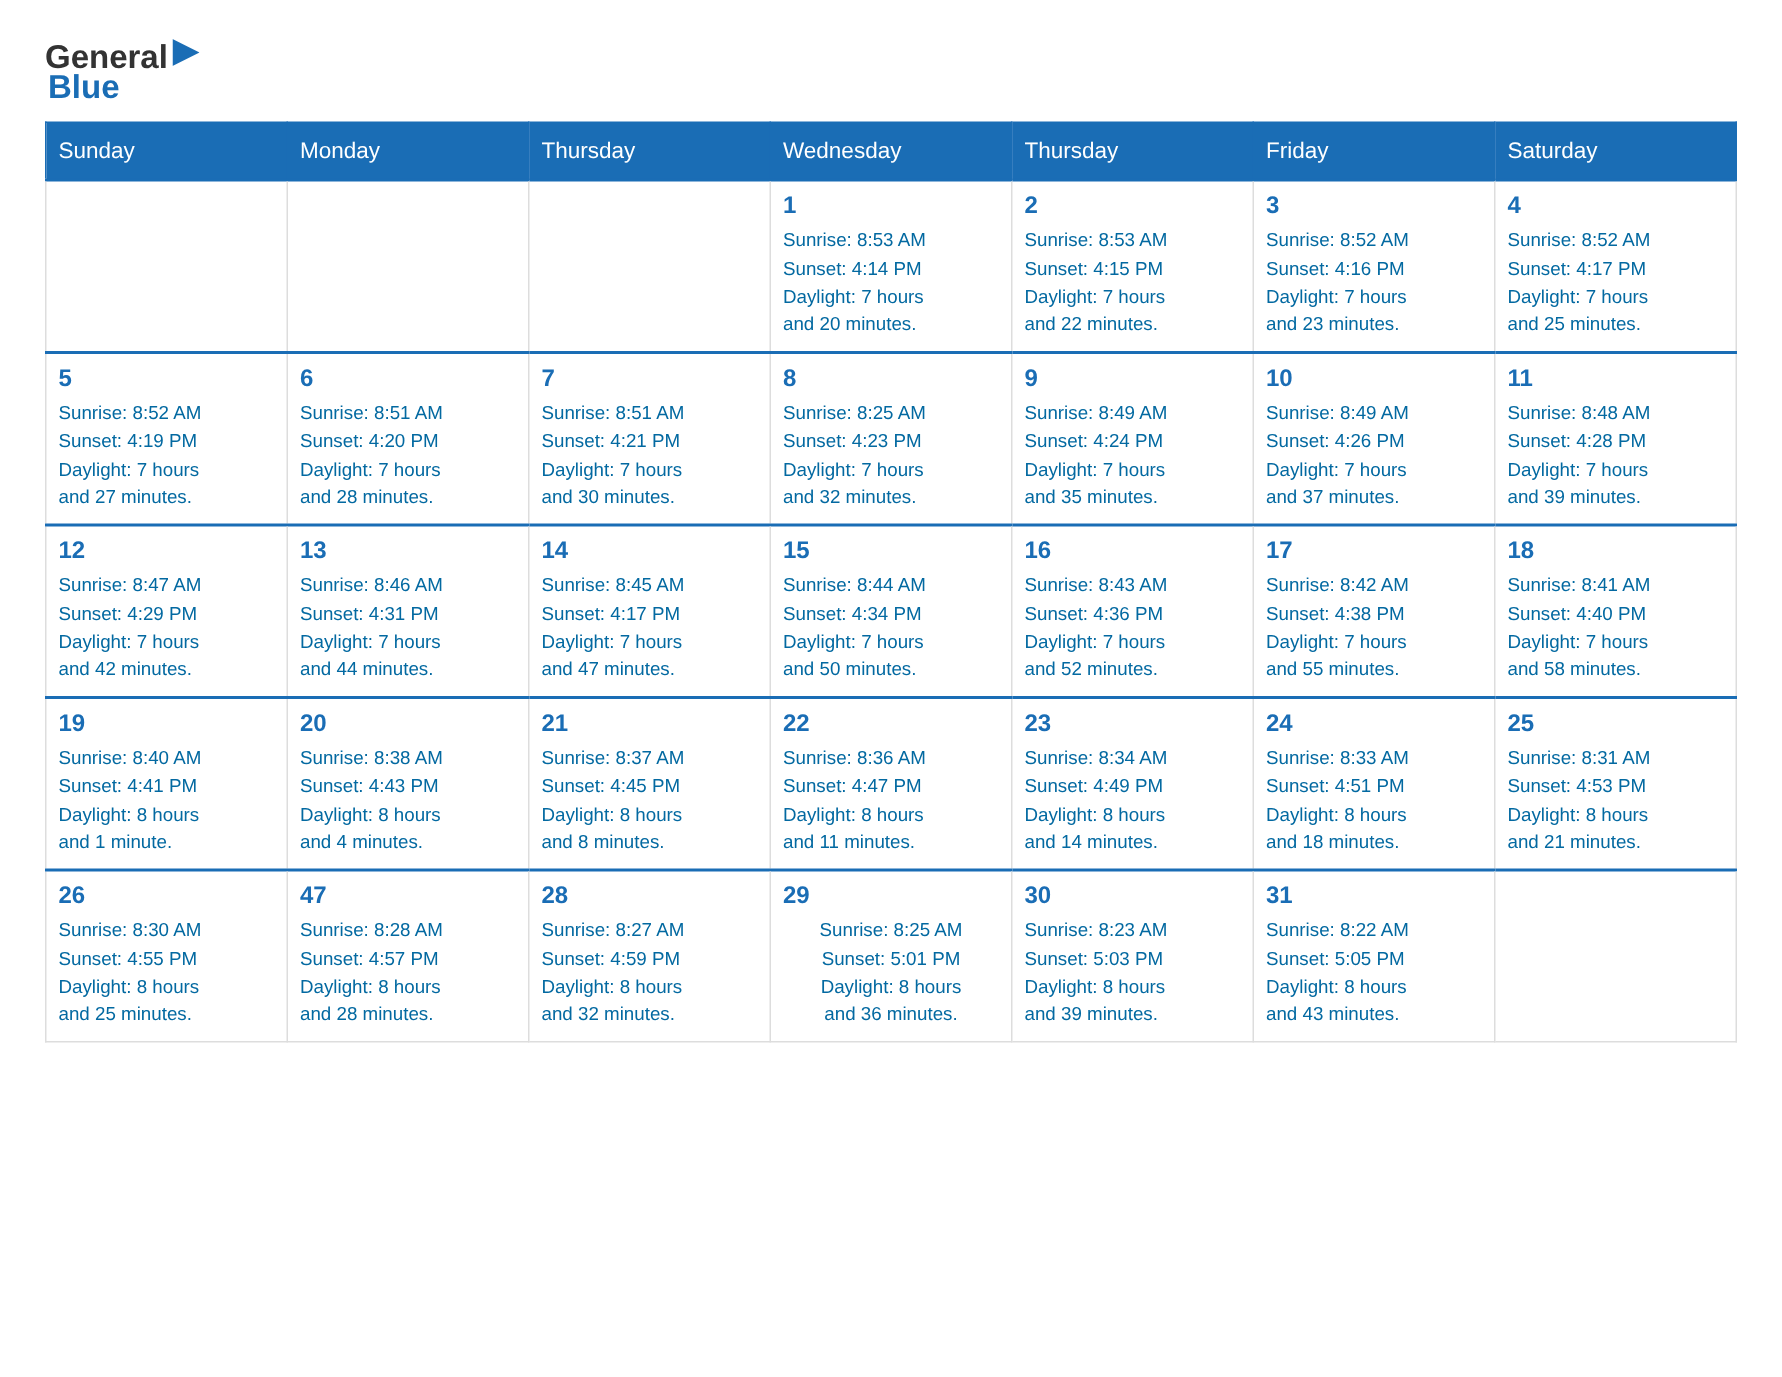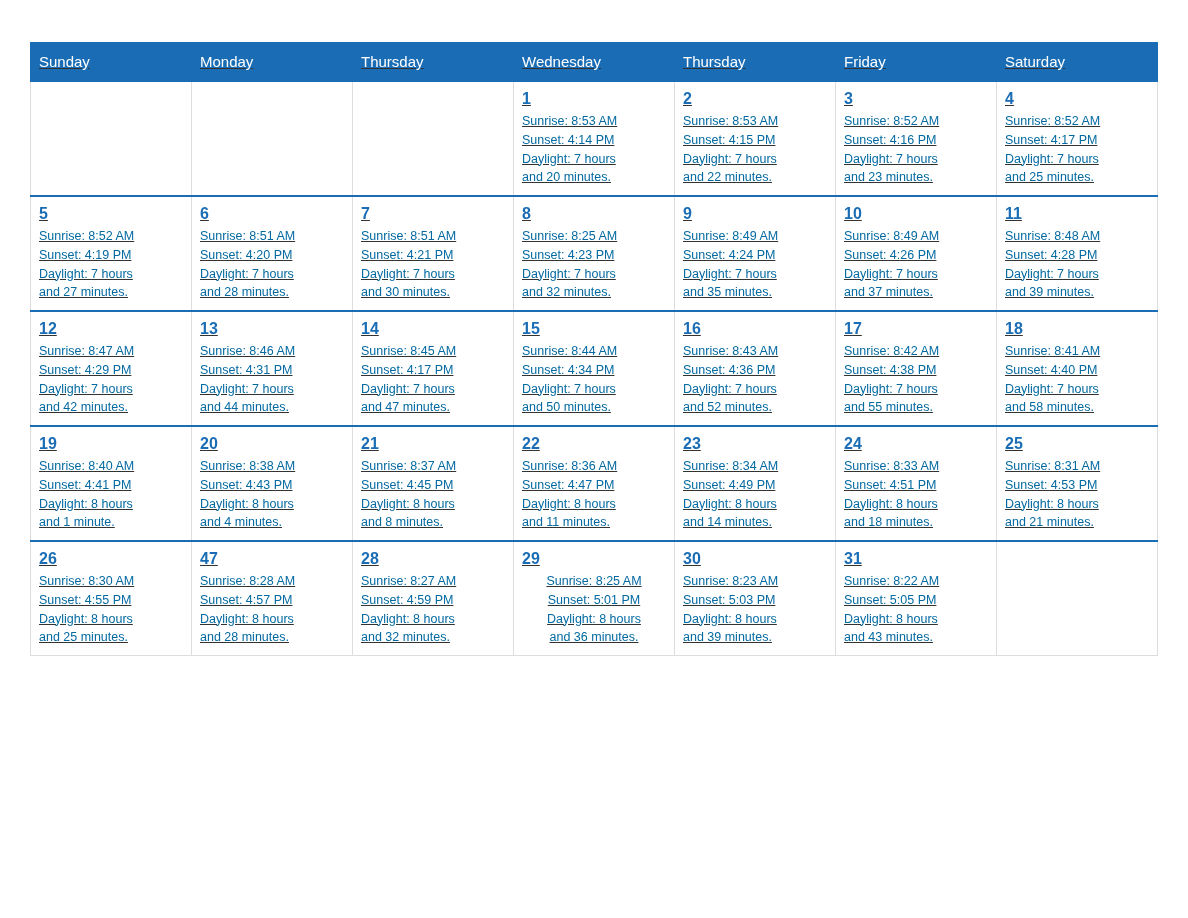--- a/index.html
+++ b/index.html
@@ -40,22 +40,21 @@
       line-height: 1.1;
     }
     .location-title {
       font-size: 20px;
       color: #555;
       margin-top: 4px;
     }
     .calendar {
       width: 100%;
       border-collapse: collapse;
-      margin-top: 22px;
-      text-decoration: underline;
+      margin-top: 10px;
     }
     .calendar th {
       background-color: #1a6db5;
       color: #fff;
       padding: 10px 8px;
       text-align: left;
       font-size: 15px;
       font-weight: normal;
       border: 1px solid #1a6db5;
     }
@@ -87,20 +86,33 @@
       border-top: 2px solid #1a6db5;
       border-bottom: 1px solid #ddd;
       border-left: 1px solid #ddd;
       border-right: 1px solid #ddd;
     }
   </style>
 </head>
 <body>
 
 <div class="header">
+  <div class="logo">
+    <div style="display:flex; flex-direction:column; align-items:flex-start;">
+      <div style="display:flex; align-items:center;">
+        <span class="logo-text-general">General</span>
+        <div style="display:inline-block; margin-left:3px; margin-bottom: 2px;">
+          <svg width="18" height="18" viewBox="0 0 18 18">
+            <polygon points="0,0 18,9 0,18" fill="#1a6db5"></polygon>
+          </svg>
+        </div>
+      </div>
+      <span class="logo-text-blue" style="margin-top:-6px; margin-left:2px;">Blue</span>
+    </div>
+  </div>
 </div>
 
 <table class="calendar">
   <thead>
     <tr>
     <th>Sunday</th>
         <th>Monday</th>
         <th>Thursday</th>
         <th>Wednesday</th>
         <th>Thursday</th>

